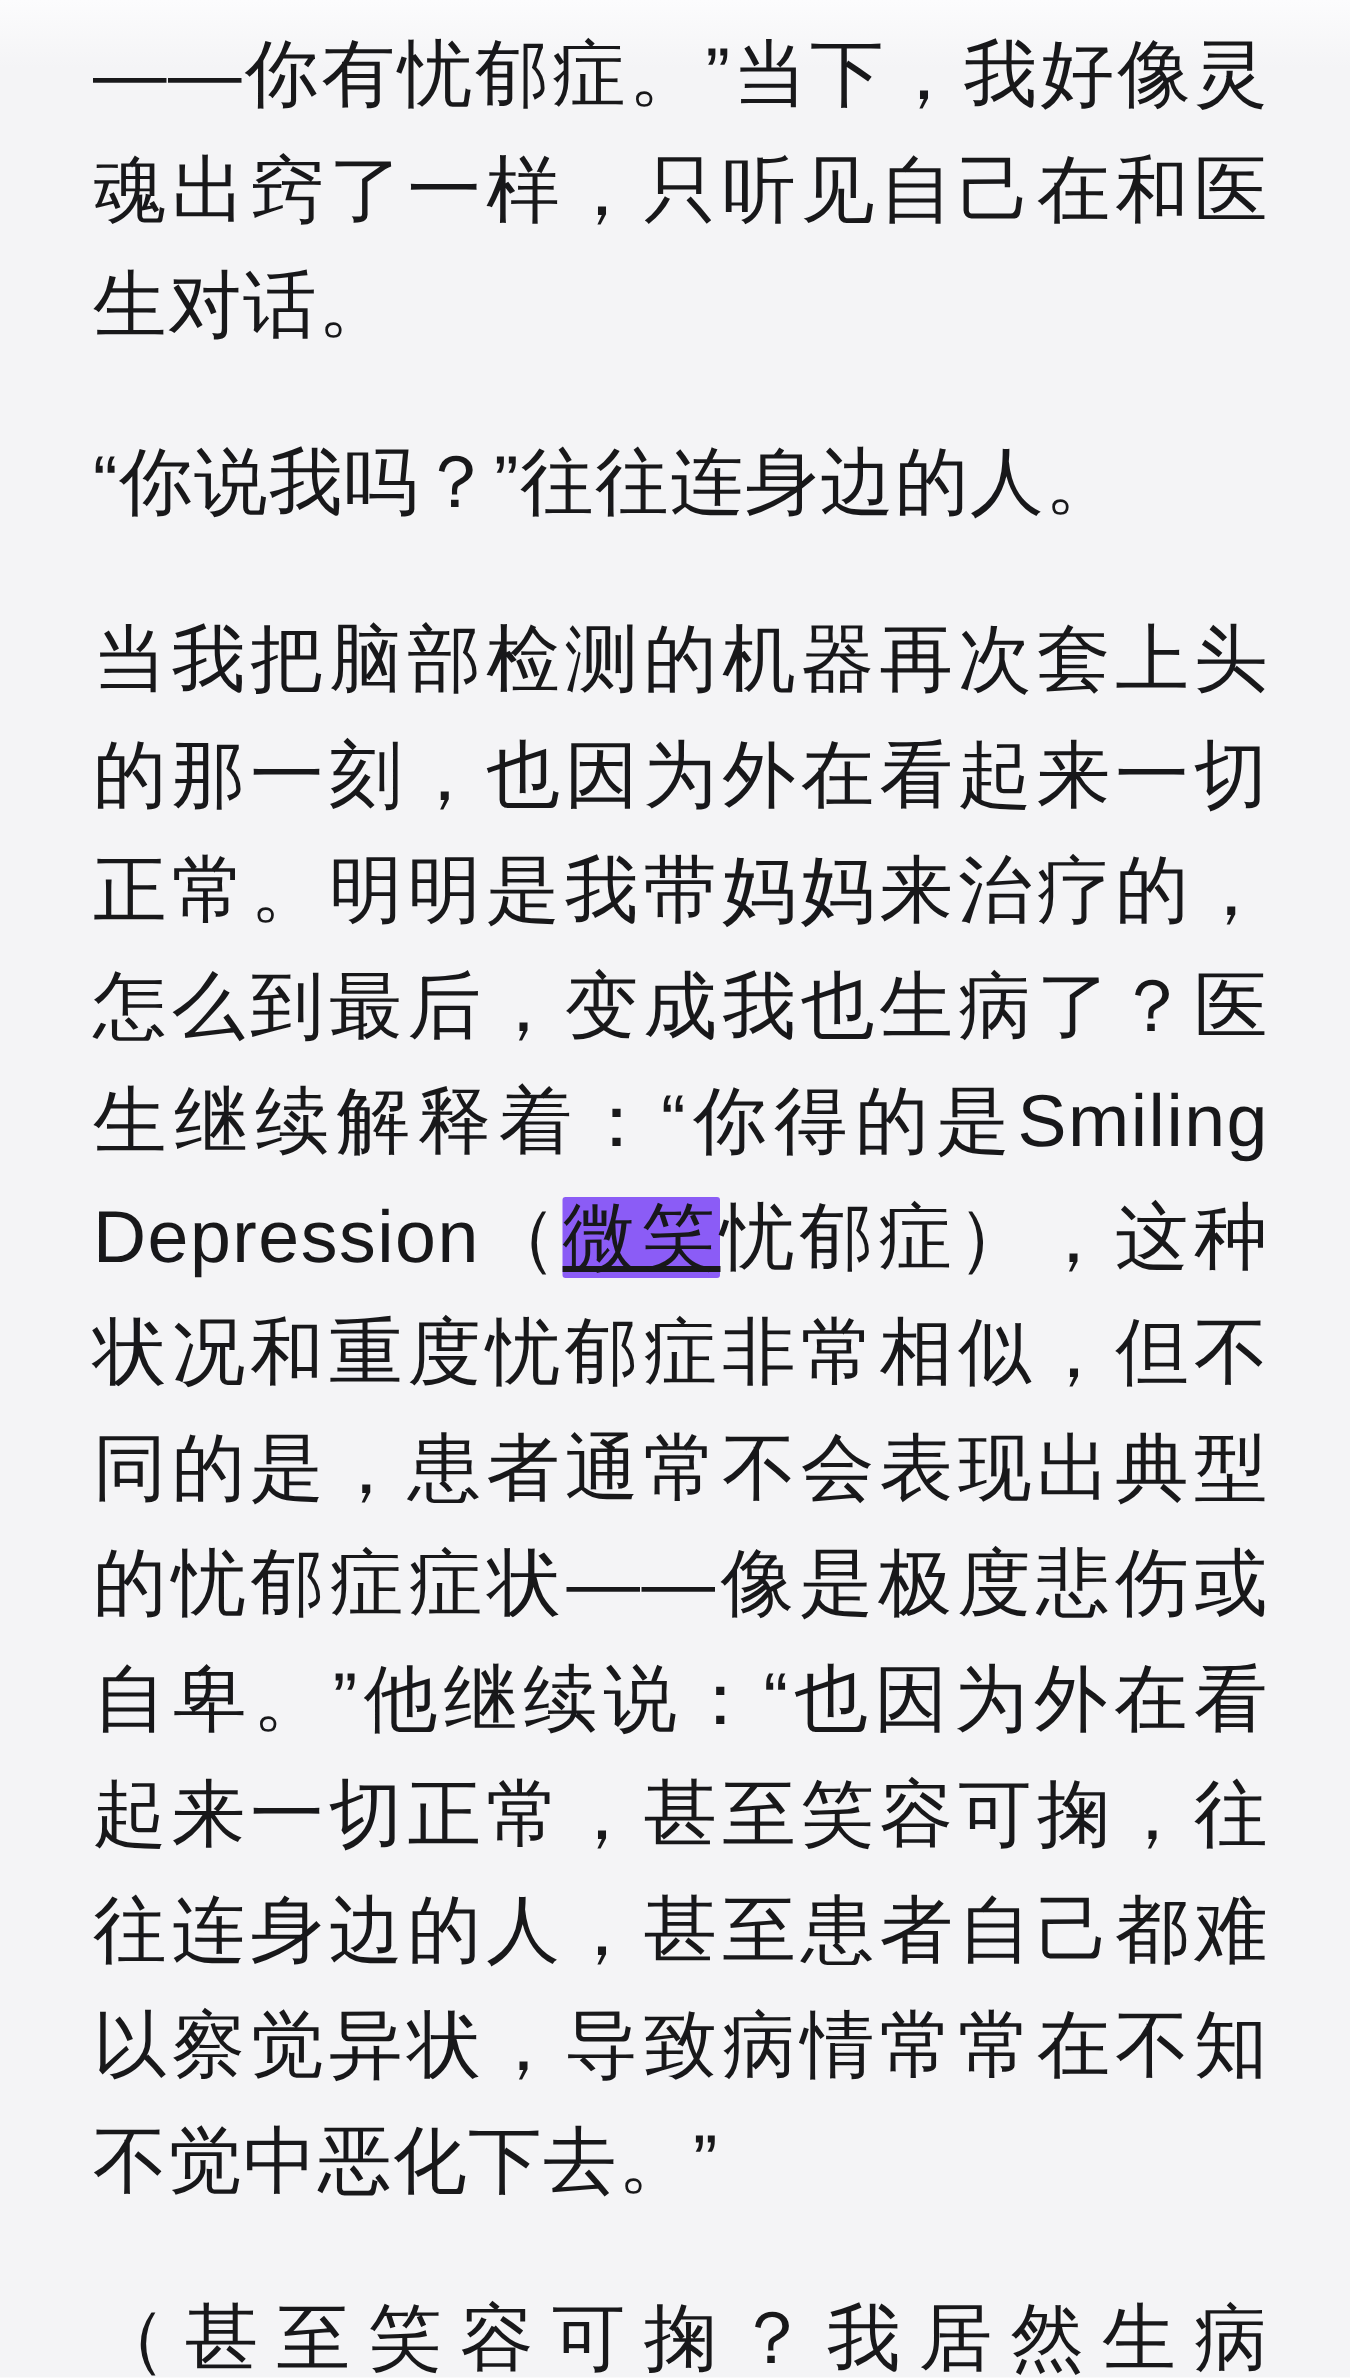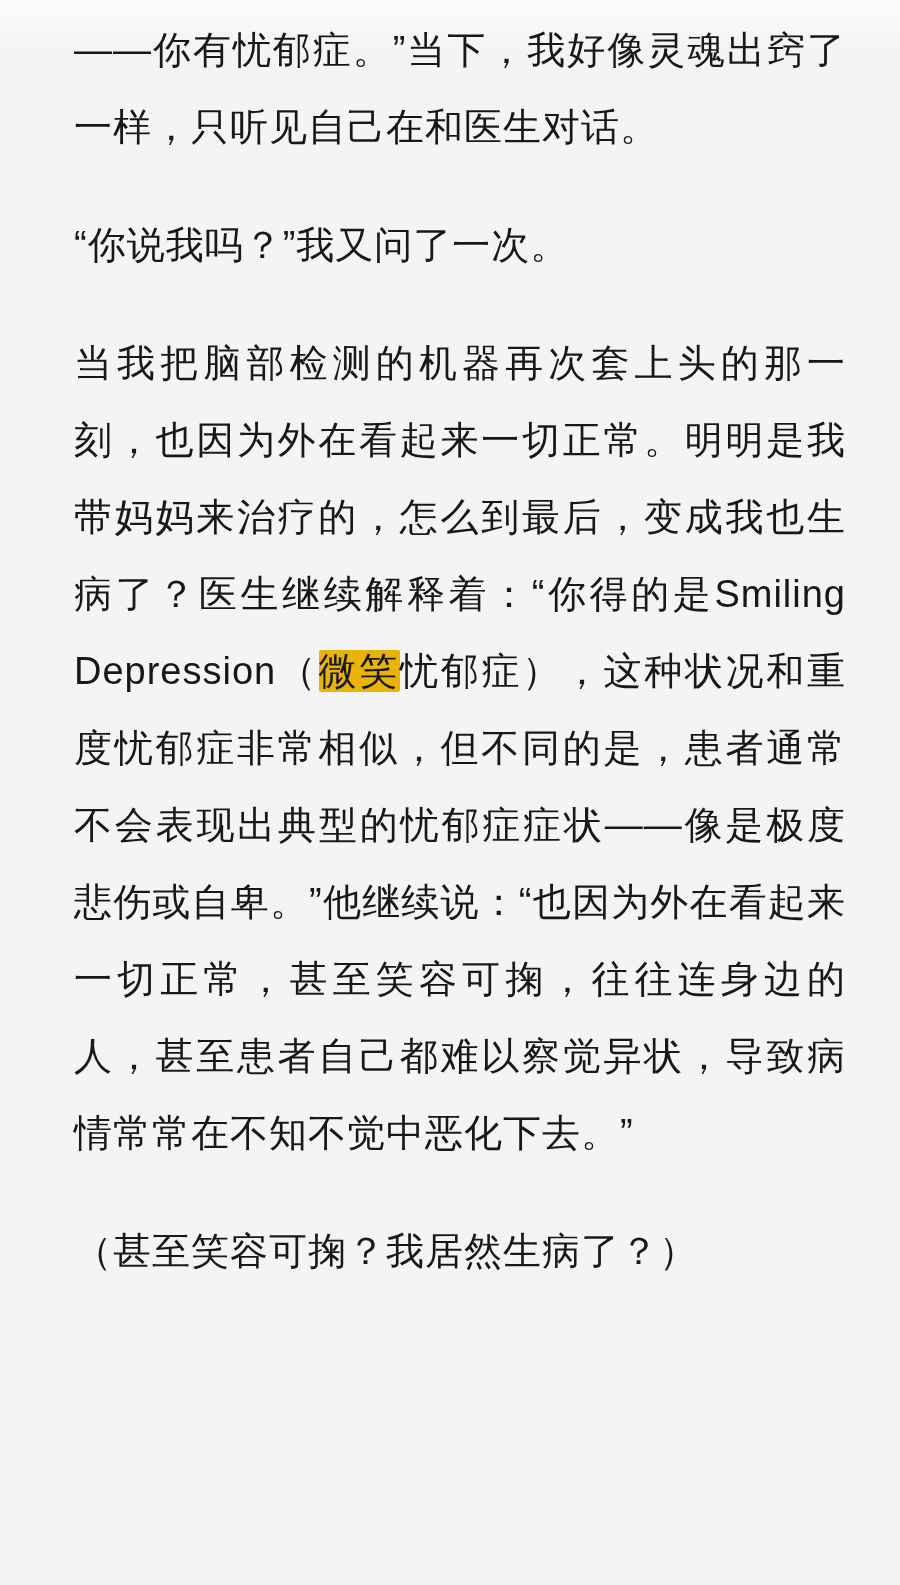--- a/index.html
+++ b/index.html
@@ -14,41 +14,42 @@
     color: #18181a;
     overflow: hidden;
   }
   .reader {
     box-sizing: border-box;
     width: 900px;
     height: 1585px;
     padding: 12px 54px 0 62px;
   }
   .para {
-    margin: 0 0 41px 12px;
-    font-size: 38px;
+    margin: 0 0 41px 0;
+    font-size: 49px;
     line-height: 77px;
     letter-spacing: 1px;
     text-align: justify;
     text-justify: inter-ideograph;
     word-break: break-word;
     color: #18181a;
     font-weight: 400;
   }
   .para:last-child {
     margin-bottom: 0;
   }
   .highlight {
-    background: #eab308;
+    background: #8b5cf6;
     border-radius: 2px;
+    text-decoration: underline;
   }
 </style>
 </head>
 <body>
 
 <div class="reader">
   <div>
       <p class="para"><span>——你有忧郁症。”当下，我好像灵魂出窍了一样，只听见自己在和医生对话。</span></p>
-      <p class="para"><span>“你说我吗？”我又问了一次。</span></p>
+      <p class="para"><span>“你说我吗？”往往连身边的人。</span></p>
       <p class="para"><span>当我把脑部检测的机器再次套上头的那一刻，也因为外在看起来一切正常。明明是我带妈妈来治疗的，怎么到最后，变成我也生病了？医生继续解释着：“你得的是Smiling Depression（</span><span class="highlight">微笑</span><span>忧郁症），这种状况和重度忧郁症非常相似，但不同的是，患者通常不会表现出典型的忧郁症症状——像是极度悲伤或自卑。”他继续说：“也因为外在看起来一切正常，甚至笑容可掬，往往连身边的人，甚至患者自己都难以察觉异状，导致病情常常在不知不觉中恶化下去。”</span></p>
       <p class="para"><span>（甚至笑容可掬？我居然生病了？）</span></p>
     </div>
 </div>
 
 </body></html>

